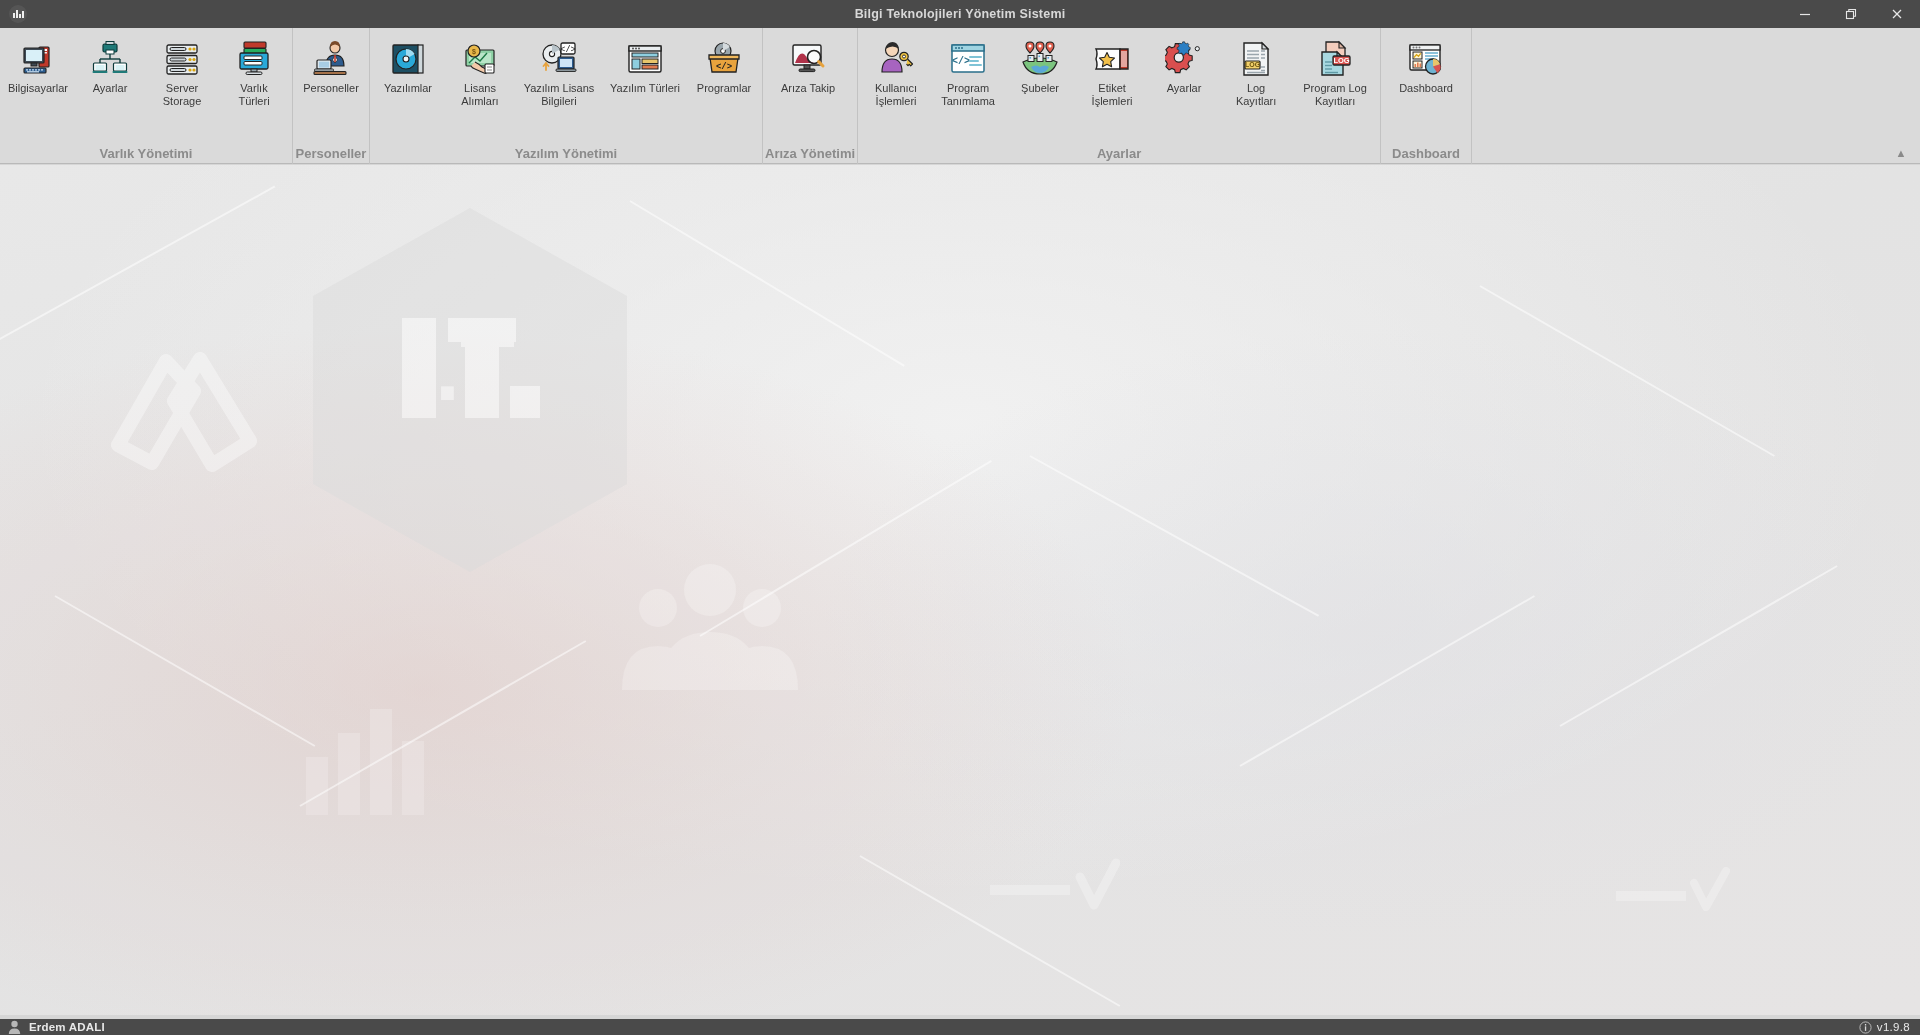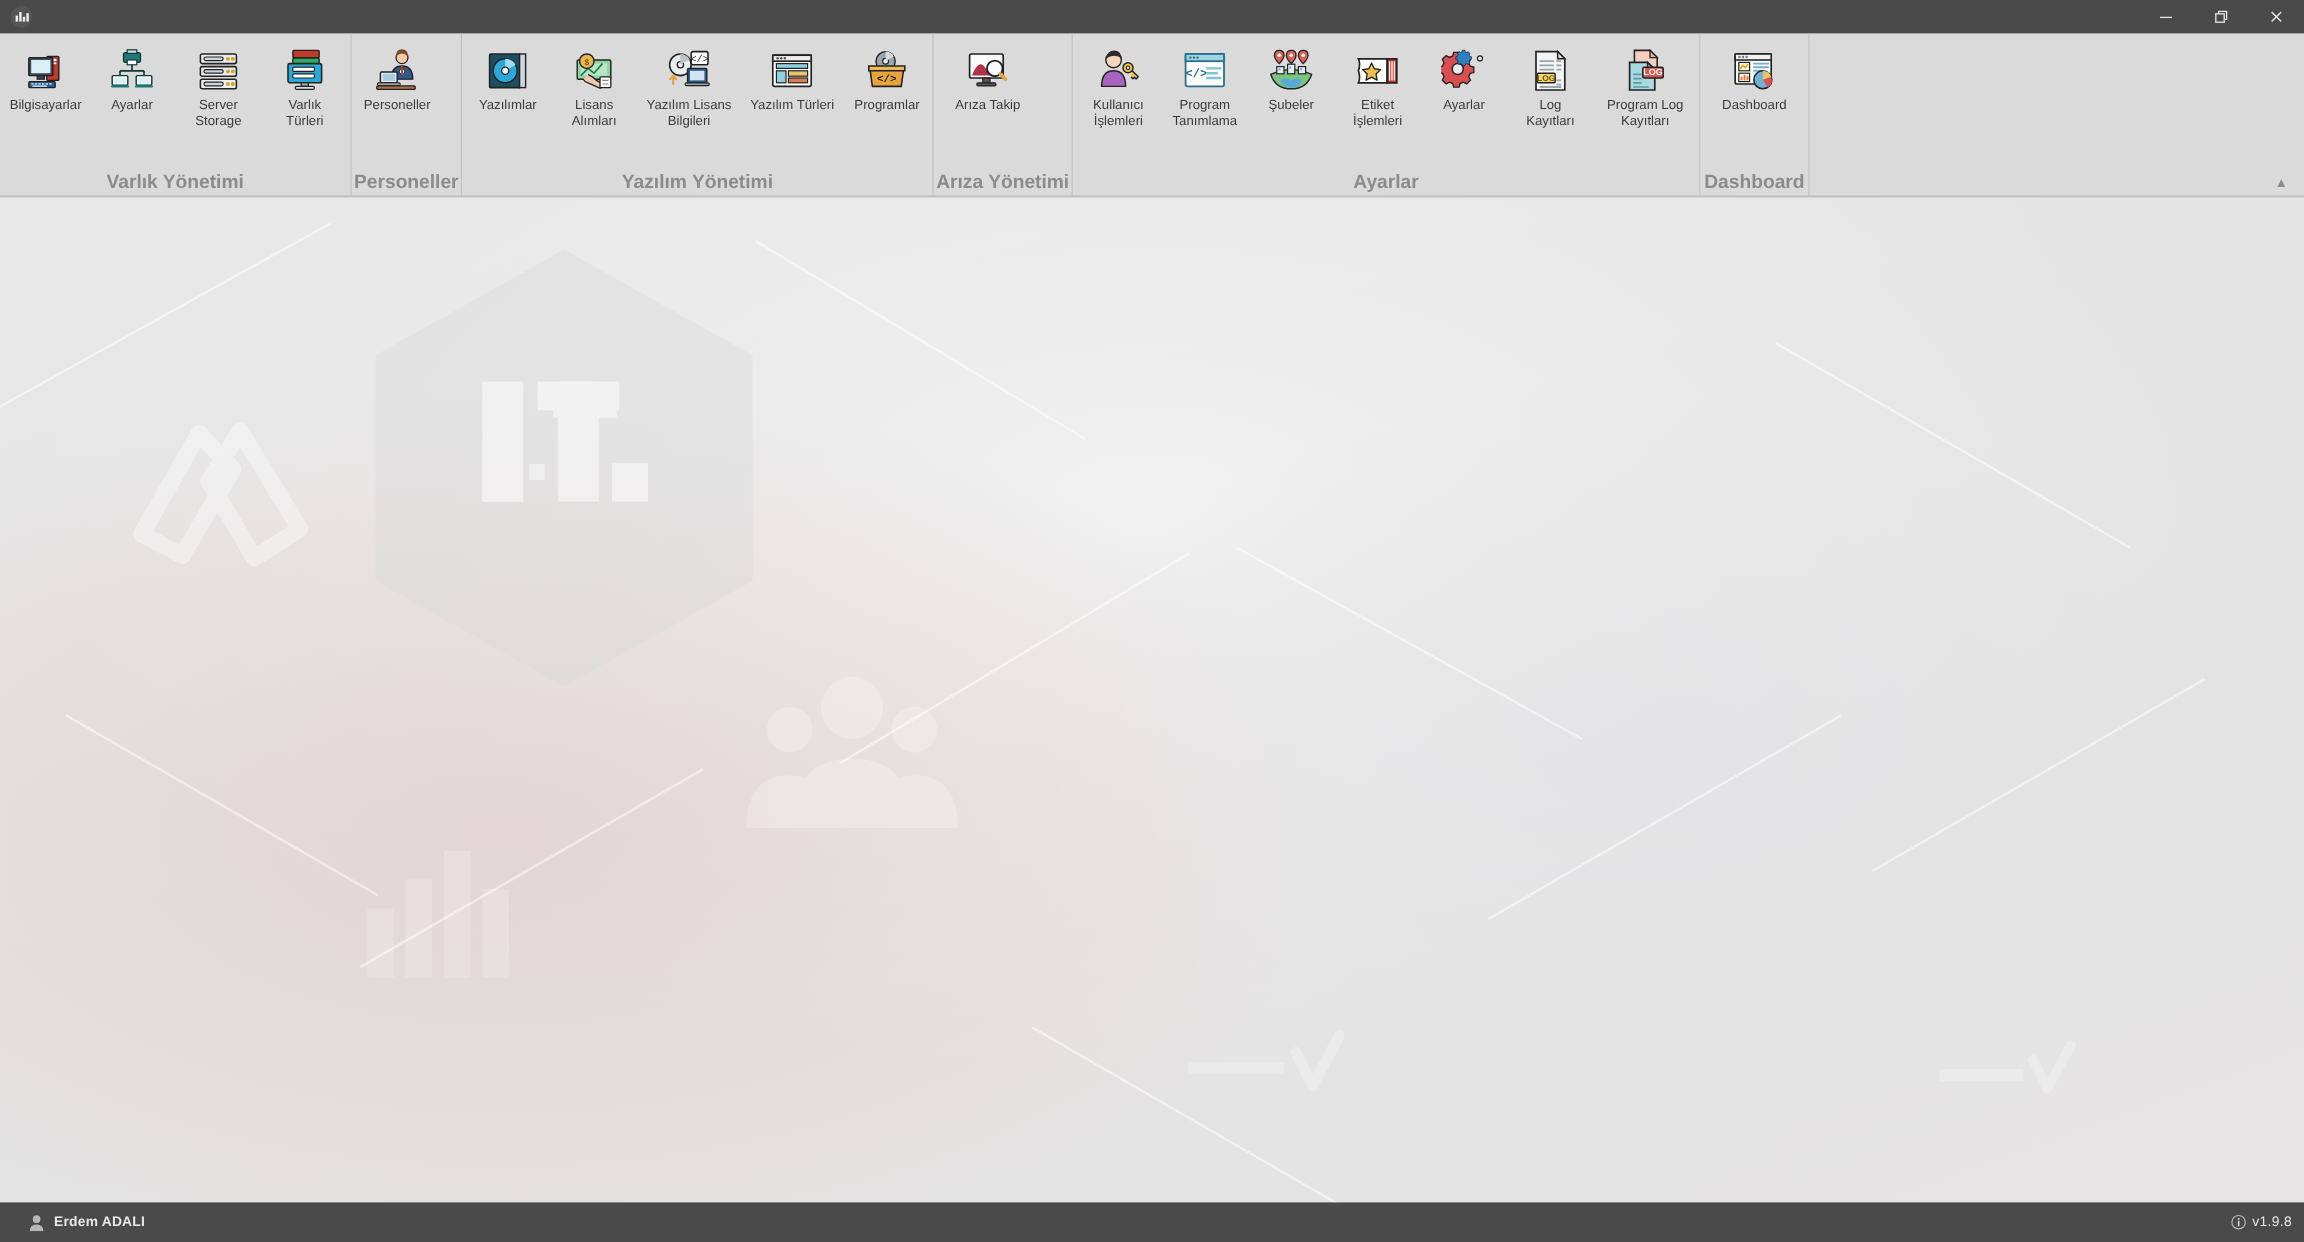--- a/index.html
+++ b/index.html
@@ -108,21 +108,21 @@
   .rb-label {
     font-size: 11px;
     color: #3b3b3b;
     text-align: center;
     line-height: 12.5px;
     white-space: pre-line;
   }
   .rb-grouplabel {
     height: 20px;
     display: flex; align-items: center; justify-content: center;
-    font-size: 16px;
+    font-size: 13px;
     color: #8b8b8b;
     font-weight: bold;
     padding-bottom: 2px;
   }
   #ribbon-filler {
     flex: 1;
     position: relative;
   }
   #ribbon-collapse {
     position: absolute;
@@ -162,46 +162,46 @@
     width: 340px; height: 380px;
     opacity: .5;
   }
   #hexlogo svg { display:block; }
   .bgshape { position: absolute; opacity: .45; }
 
   
   #statusbar {
     position: absolute;
     bottom: 0; left: 0;
-    width: 1920px; height: 33px;
+    width: 1920px; height: 16px;
     background: #4a4a4a;
     display: flex; align-items: center;
     color: #e8e8e8;
     font-size: 11.5px;
-    padding-left: 16px;
   }
   #statusbar .left { display:flex; align-items:center; gap:8px; padding-left: 8px; }
   #statusbar .right { margin-left:auto; display:flex; align-items:center; gap:5px; padding-right: 10px; text-align: right; }
   #status-user { font-weight: bold; letter-spacing: .2px; }
   #status-version { letter-spacing: .3px; }
   .person-glyph { width: 13px; height: 14px; display:block; }
   .info-glyph { width: 13px; height: 13px; display:block; }
 </style>
 </head>
 <body>
 
 <div id="titlebar">
   <div id="app-icon">
     <div class="glyph">
       <div class="bar b1"></div>
         <div class="bar b2"></div>
         <div class="bar b3"></div>
         <div class="bar b4"></div>
     </div>
   </div>
+  <div id="title-text">Bilgi Teknolojileri Yönetim Sistemi</div>
   <div id="window-controls">
     <div class="wc">
       <svg width="12" height="12" viewBox="0 0 12 12">
           <line x1="1" y1="6.5" x2="11" y2="6.5" stroke="#e6e6e6" stroke-width="1.2"></line>
         </svg>
     </div>
     <div class="wc">
       <svg width="12" height="12" viewBox="0 0 12 12">
         <rect x="1.5" y="3.5" width="7" height="7" fill="none" stroke="#e6e6e6" stroke-width="1.1"></rect>
         <polyline points="3.8,3.3 3.8,1.5 10.5,1.5 10.5,8.2 8.7,8.2" fill="none" stroke="#e6e6e6" stroke-width="1.1"></polyline>

